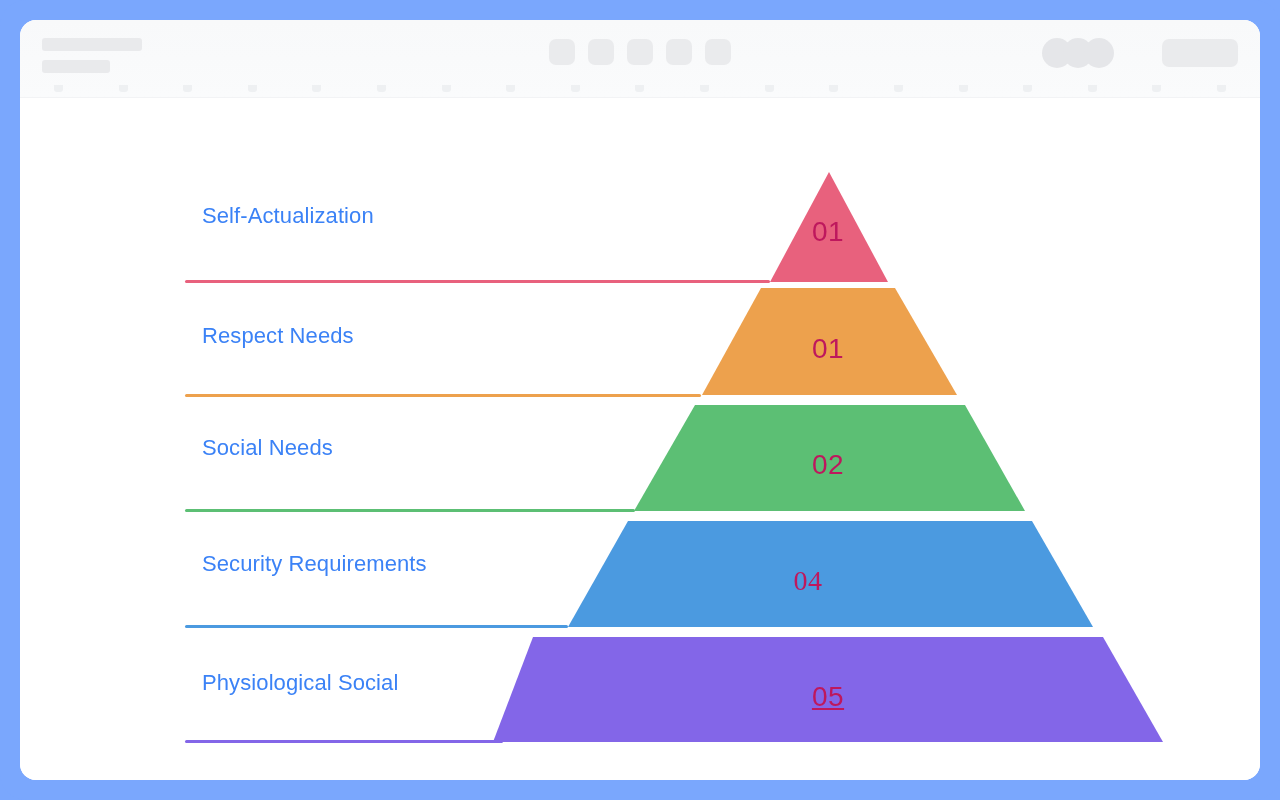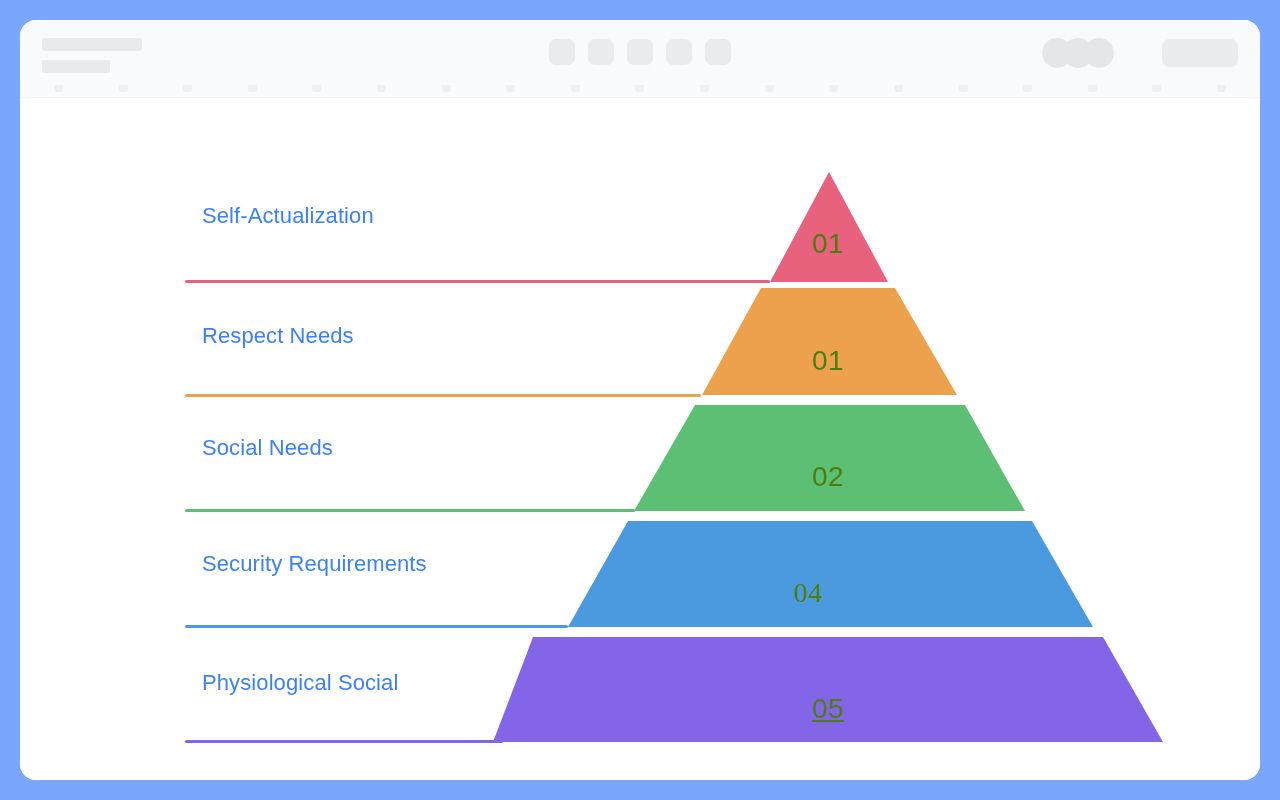--- a/index.html
+++ b/index.html
@@ -142,27 +142,26 @@
 
   .tier-rule {
     position: absolute;
     left: 165px;
     height: 3px;
     border-radius: 2px;
   }
 
   .tier-number {
     position: absolute;
-    color: #4d7c0f;
+    color: #be185d;
     font-size: 28px;
     line-height: 1;
     letter-spacing: .5px;
     text-align: center;
     transform: translateX(-50%);
-    margin-top: 12px;
   }
 </style>
 </head>
 <body>
 
 <div id="app-frame">
 
   <div id="browser-card">
 
     <div id="toolbar">

